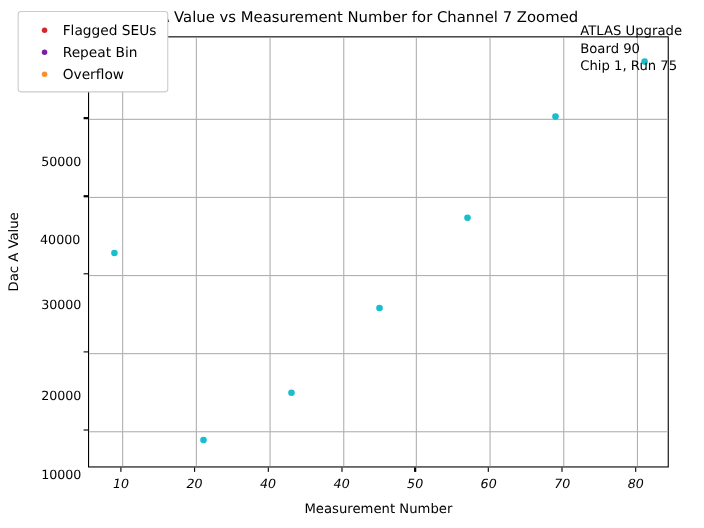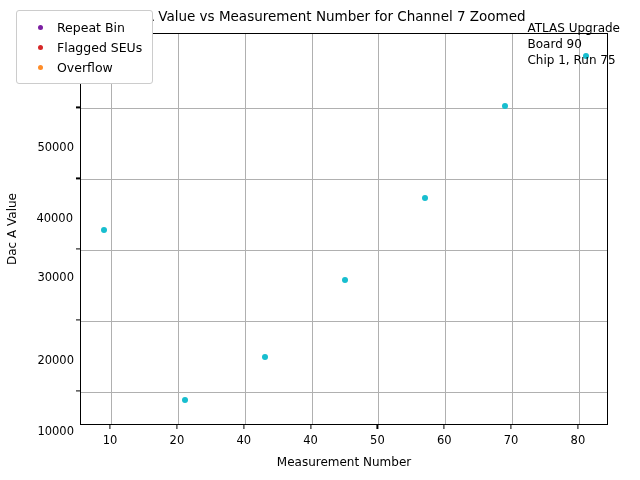--- a/index.html
+++ b/index.html
@@ -76,20 +76,21 @@
     height: 4px;
     background: #000000;
     transform: translateX(-50%);
   }
   .tick-label-x {
     position: absolute;
     font-size: 11.5px;
     color: #000000;
     transform: translateX(-50%);
     white-space: nowrap;
+    font-style: italic;
   }
   .tick-mark-y {
     position: absolute;
     width: 4px;
     height: 1.2px;
     background: #000000;
     transform: translateY(-50%);
   }
   .tick-label-y {
     position: absolute;
@@ -242,29 +243,29 @@
     </div>
 
   <div id="xlabel">Measurement Number</div>
   <div id="ylabel">
       <span>Dac A Value</span>
     </div>
 
   <div id="legend">
       <div class="legend-row">
         <span class="legend-swatch-cell">
+          <span class="legend-swatch" style="background: rgb(214, 39, 40);"></span>
+        </span>
+        <span class="legend-label">Flagged SEUs</span>
+      </div>
+      <div class="legend-row">
+        <span class="legend-swatch-cell">
           <span class="legend-swatch" style="background: rgb(123, 31, 162);"></span>
         </span>
         <span class="legend-label">Repeat Bin</span>
-      </div>
-      <div class="legend-row">
-        <span class="legend-swatch-cell">
-          <span class="legend-swatch" style="background: rgb(214, 39, 40);"></span>
-        </span>
-        <span class="legend-label">Flagged SEUs</span>
       </div>
       <div class="legend-row">
         <span class="legend-swatch-cell">
           <span class="legend-swatch" style="background: rgb(255, 140, 40);"></span>
         </span>
         <span class="legend-label">Overflow</span>
       </div>
     </div>
 
   <div id="annotation">

